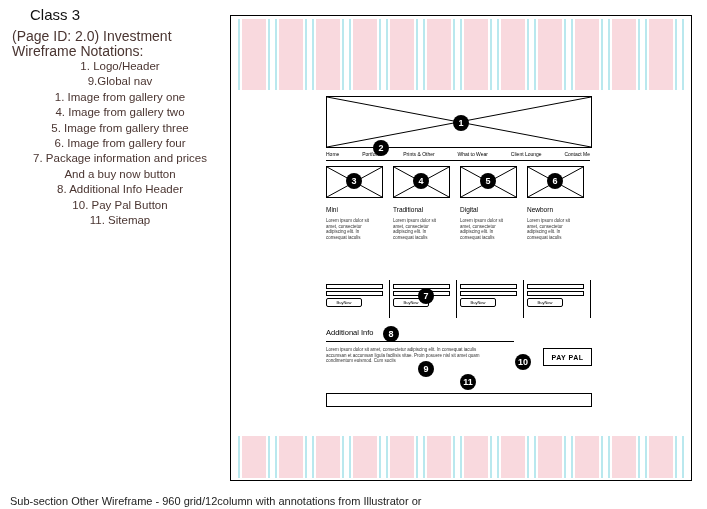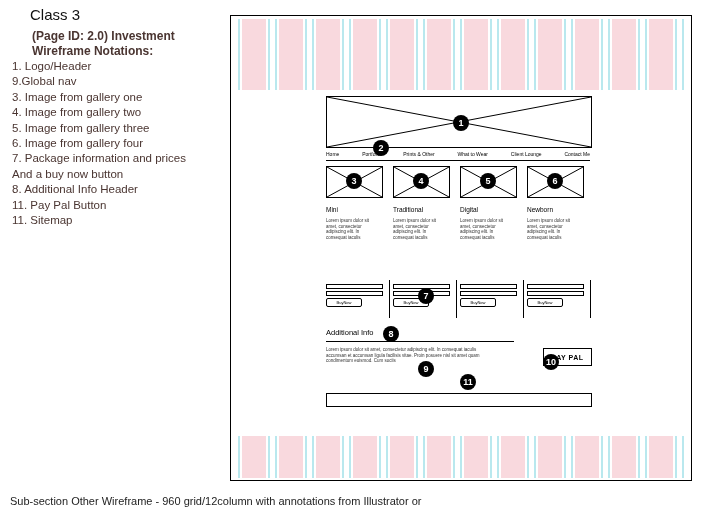--- a/index.html
+++ b/index.html
@@ -3,22 +3,22 @@
 <meta charset="utf-8">
 <style>
   html,body{margin:0;padding:0;}
   body{
     width:707px;height:509px;position:relative;background:#ffffff;overflow:hidden;
     font-family:"Liberation Sans", sans-serif;color:#000;
   }
   
   .annot-panel{position:absolute;left:12px;top:6px;width:216px;}
   .annot-title{font-size:15px;color:#111;margin-left:18px;margin-bottom:6px;}
-  .annot-bold{font-size:12px;font-weight:bold;color:#4a3531;line-height:15px;margin-left:20px;}
-  .annot-item{font-size:11.5px;color:#4a3531;line-height:15.4px;}
+  .annot-bold{font-size:14px;font-weight:normal;color:#4a3531;line-height:15px;}
+  .annot-item{font-size:11.5px;color:#4a3531;line-height:15.4px;text-align:center;}
   
   .wireframe{position:absolute;left:230px;top:15px;width:460px;height:464px;
     border:1px solid #000;background:#fff;}
   .grid-strip{position:absolute;left:5px;right:5px;
     background:repeating-linear-gradient(90deg,
       #ffffff 0px,#ffffff 2px,
       #b9e8ee 2px,#b9e8ee 4px,
       #ffffff 4px,#ffffff 6px,
       #f9d9de 6px,#f9d9de 30px,
       #ffffff 30px,#ffffff 32px,
@@ -61,28 +61,28 @@
 </style>
 </head>
 <body>
 
 <div class="annot-panel">
   <div class="annot-title">Class 3</div>
   <div class="annot-bold">(Page ID: 2.0) Investment</div>
   <div class="annot-bold">Wireframe Notations:</div>
   <div class="annot-item">1. Logo/Header</div>
   <div class="annot-item">9.Global nav</div>
-  <div class="annot-item">3. Image from gallery one</div>
+  <div class="annot-item">1. Image from gallery one</div>
   <div class="annot-item">4. Image from gallery two</div>
   <div class="annot-item">5. Image from gallery three</div>
   <div class="annot-item">6. Image from gallery four</div>
   <div class="annot-item">7. Package information and prices</div>
   <div class="annot-item">And a buy now button</div>
   <div class="annot-item">8. Additional Info Header</div>
-  <div class="annot-item">11. Pay Pal Button</div>
+  <div class="annot-item">10. Pay Pal Button</div>
   <div class="annot-item">11. Sitemap</div>
 </div>
 
 <div class="wireframe">
 
   <div class="grid-strip strip-top"></div>
   <div class="grid-strip strip-bottom"></div>
 
   <div class="x-box header-box">
     <svg viewBox="0 0 100 100" preserveAspectRatio="none">
@@ -176,19 +176,19 @@
 
   <div class="marker" style="left:222px;top:99px">1</div>
   <div class="marker" style="left:142px;top:124px">2</div>
   <div class="marker" style="left:115px;top:157px">3</div>
   <div class="marker" style="left:182px;top:157px">4</div>
   <div class="marker" style="left:249px;top:157px">5</div>
   <div class="marker" style="left:316px;top:157px">6</div>
   <div class="marker" style="left:187px;top:272px">7</div>
   <div class="marker" style="left:152px;top:310px">8</div>
   <div class="marker" style="left:187px;top:345px">9</div>
-  <div class="marker" style="left:312px;top:338px">10</div>
+  <div class="marker" style="left:284px;top:338px">10</div>
   <div class="marker" style="left:229px;top:358px">11</div>
 </div>
 
 <div class="caption">
   <span>Sub-section Other </span><span class="bold">Wireframe - 960 grid/12column with annotations from Illustrator or</span>
 </div>
 
 </body></html>

